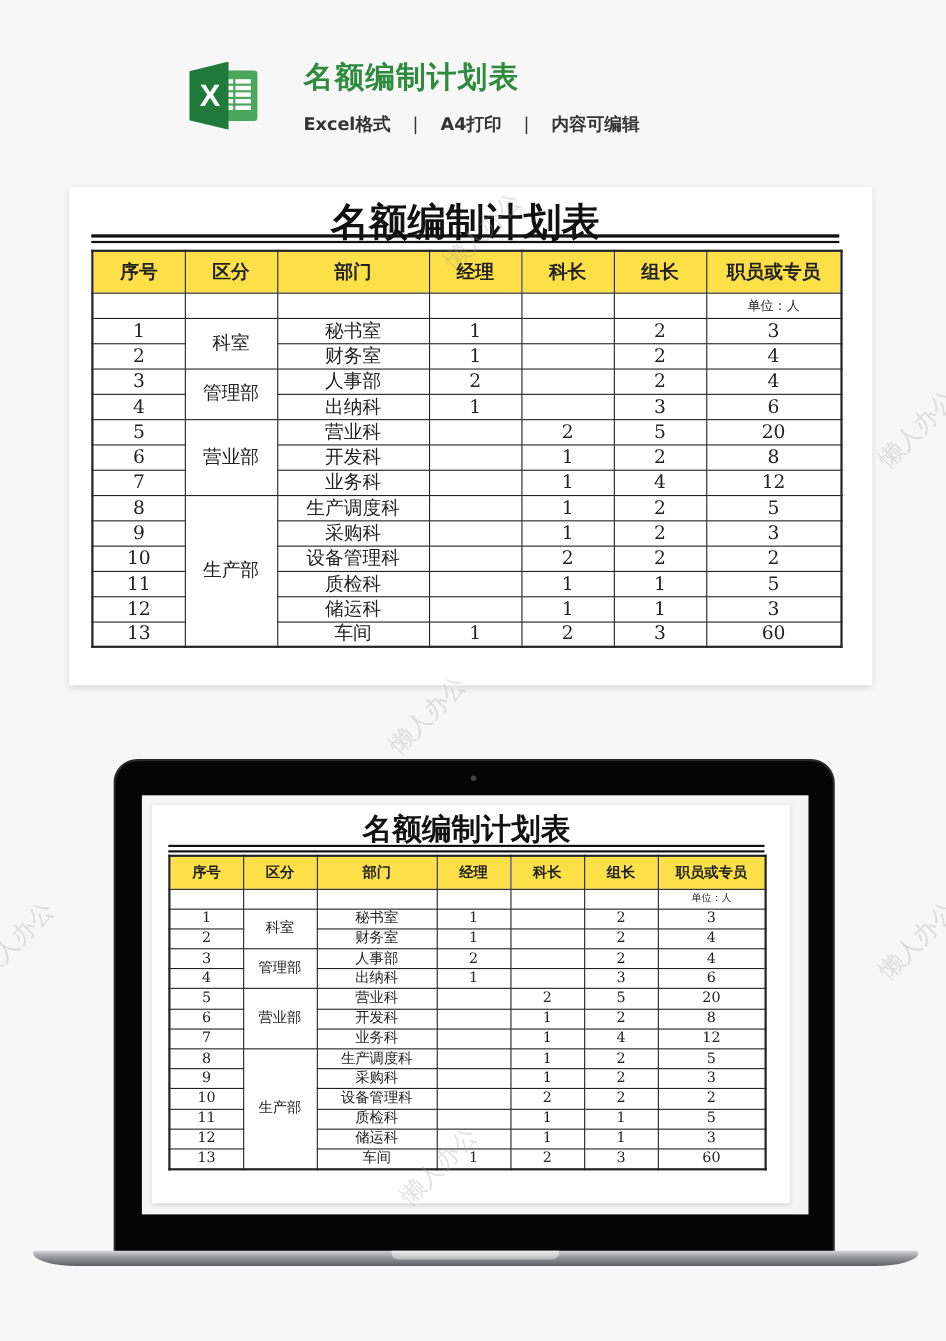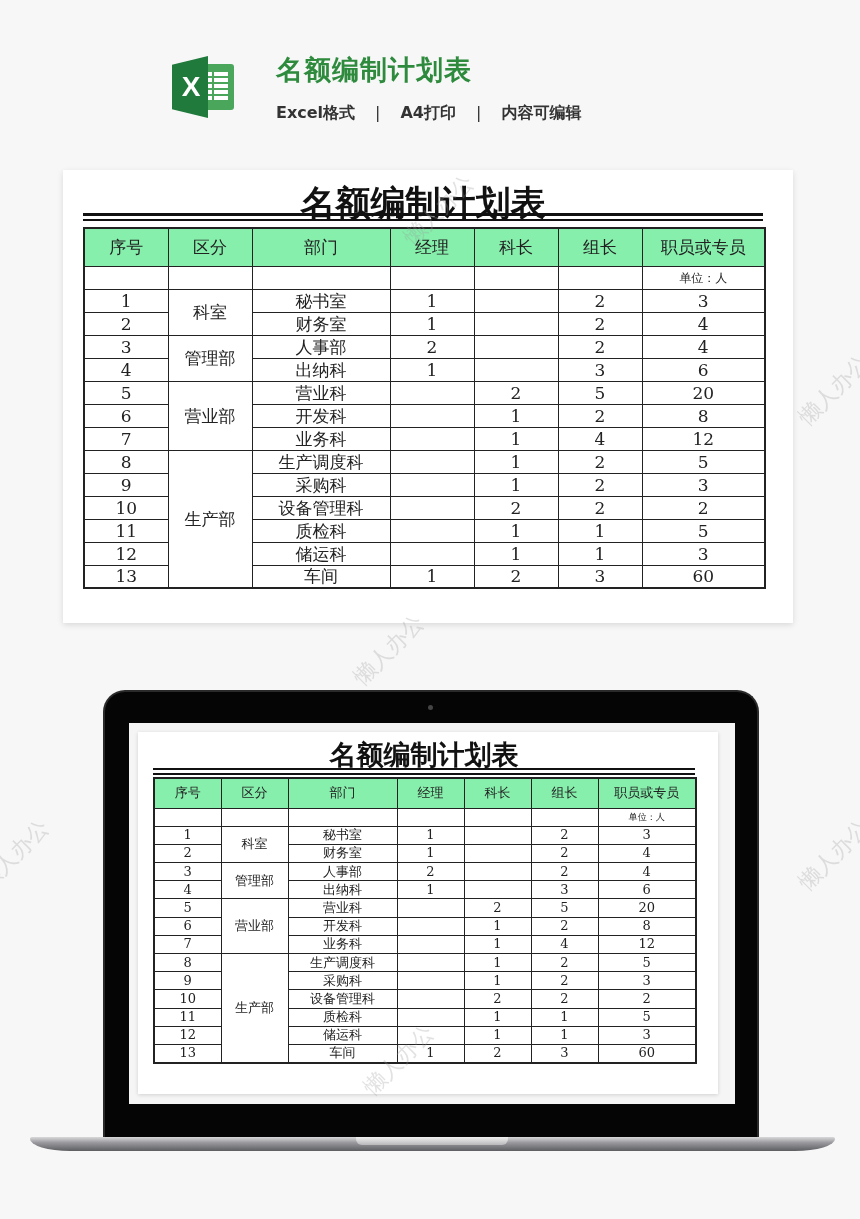--- a/index.html
+++ b/index.html
@@ -28,21 +28,21 @@
     box-shadow: 0 2px 6px rgba(0,0,0,0.12); }
 
   .sheet { position: absolute; }
   .sheet .stitle { position: absolute; left: 0; right: 0; text-align: center; font-family: "DejaVu Serif", serif;
     font-weight: bold; color: #111; }
   .sheet .rule { position: absolute; left: 0; right: 0; border-top: 3px solid #111; }
   .sheet .rule.thin { border-top-width: 2px; }
   .sheet table { position: absolute; left: 0; border-collapse: collapse; table-layout: fixed; }
   .sheet th, .sheet td { border: 1.4px solid #222; text-align: center; vertical-align: middle; padding: 0;
     font-family: "DejaVu Serif", "Liberation Serif", serif; font-weight: normal; color: #222; overflow: hidden; white-space: nowrap; }
-  .sheet th { background: #86efac; font-family: "DejaVu Sans", sans-serif; font-weight: normal; color: #222; }
+  .sheet th { background: #fde047; font-family: "DejaVu Sans", sans-serif; font-weight: bold; color: #222; }
   .sheet table { border: 2px solid #222; }
   .sheet td.unit { font-size: 0.7em; }
 
   
   .big { left: 20px; top: 0; width: 680px; height: 430px; }
   .big .stitle { top: 8px; font-size: 35px; line-height: 50px; }
   .big .rule.r1 { top: 43px; }
   .big .rule.r2 { top: 49px; }
   .big table { top: 57px; width: 681px; font-size: 17px; }
   .big th { height: 38px; font-size: 17px; }

